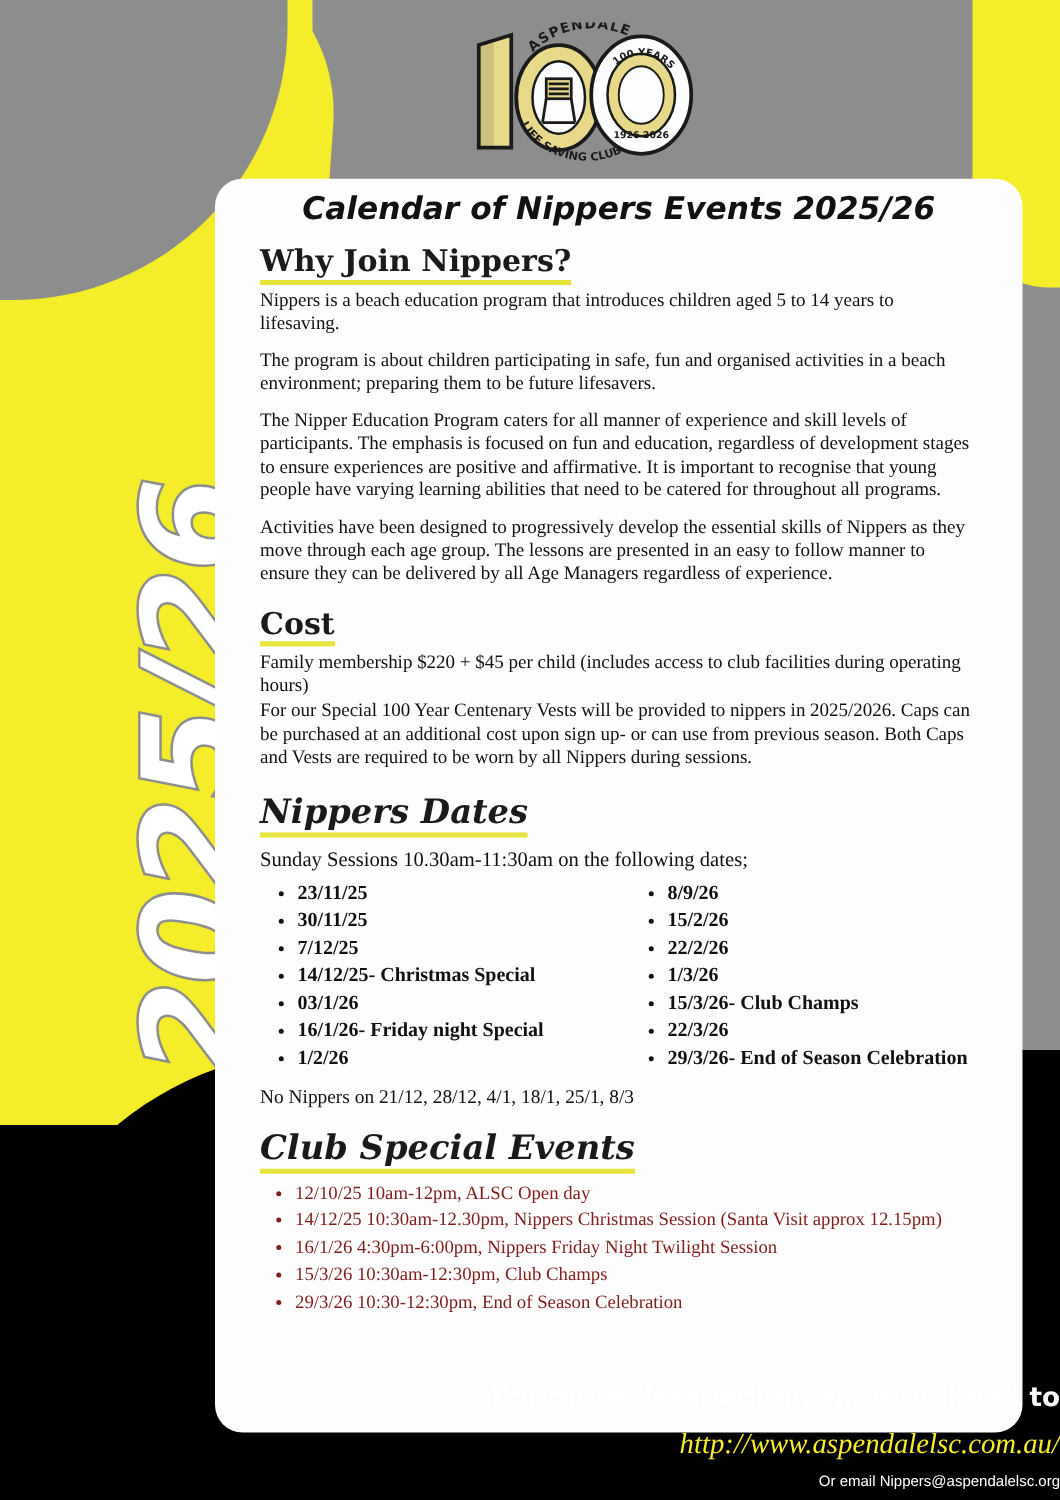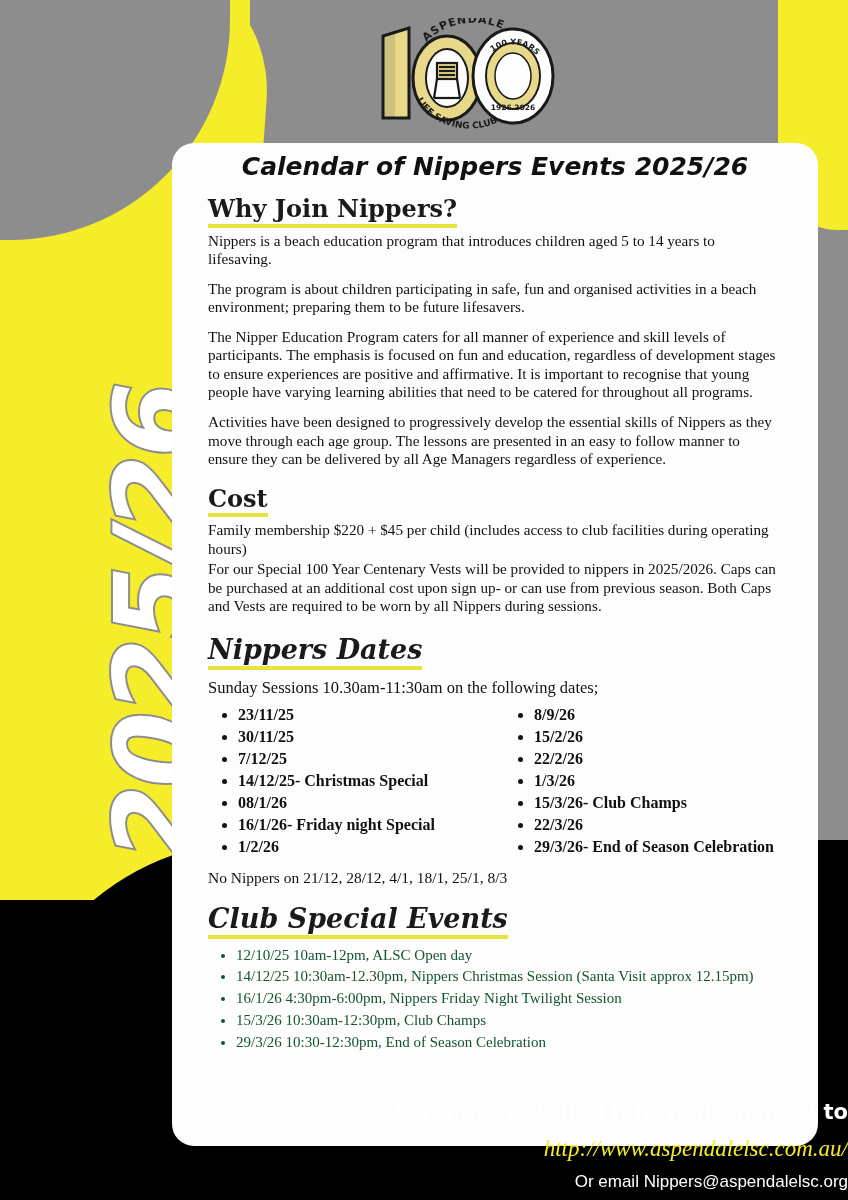--- a/index.html
+++ b/index.html
@@ -185,21 +185,21 @@
   }
   ul.events {
     margin: 4px 0 0 0;
     padding-left: 42px;
     list-style: disc;
   }
   ul.events li {
     font-family: "Liberation Serif", serif;
     font-size: 15px;
     line-height: 1.45;
-    color: #14532d;
+    color: #7f1d1d;
   }
 
   
   .footer {
     position: absolute;
     left: 0;
     bottom: 8px;
     width: 848px;
     text-align: right;
   }
@@ -212,21 +212,21 @@
   }
   .footer-url {
     font-family: "Liberation Serif", serif;
     font-style: italic;
     font-size: 23px;
     color: #f5ec2a;
     margin-bottom: 10px;
   }
   .footer-email {
     font-family: "Liberation Sans", sans-serif;
-    font-size: 17px;
+    font-size: 12px;
     color: #ffffff;
   }
 </style>
 </head>
 <body>
 
 <div class="bg-root">
   <div class="bg-grey-panel"></div>
   <div class="bg-yellow-swoosh"></div>
   <div class="bg-yellow-swoosh2"></div>
@@ -297,21 +297,21 @@
   <div style="margin-top:12px;"><span class="section-head big">Nippers Dates</span></div>
   <div class="dates-intro">Sunday Sessions 10.30am-11:30am on the following dates;</div>
 
   <div class="dates-cols">
     <div class="dates-col">
       <ul class="bullets">
         <li>23/11/25</li>
         <li>30/11/25</li>
         <li>7/12/25</li>
         <li>14/12/25- Christmas Special</li>
-        <li>08/1/26</li>
+        <li>03/1/26</li>
         <li>16/1/26- Friday night Special</li>
         <li>1/2/26</li>
       </ul>
     </div>
     <div class="dates-col">
       <ul class="bullets">
         <li>8/9/26</li>
         <li>15/2/26</li>
         <li> 22/2/26</li>
         <li>1/3/26</li>

